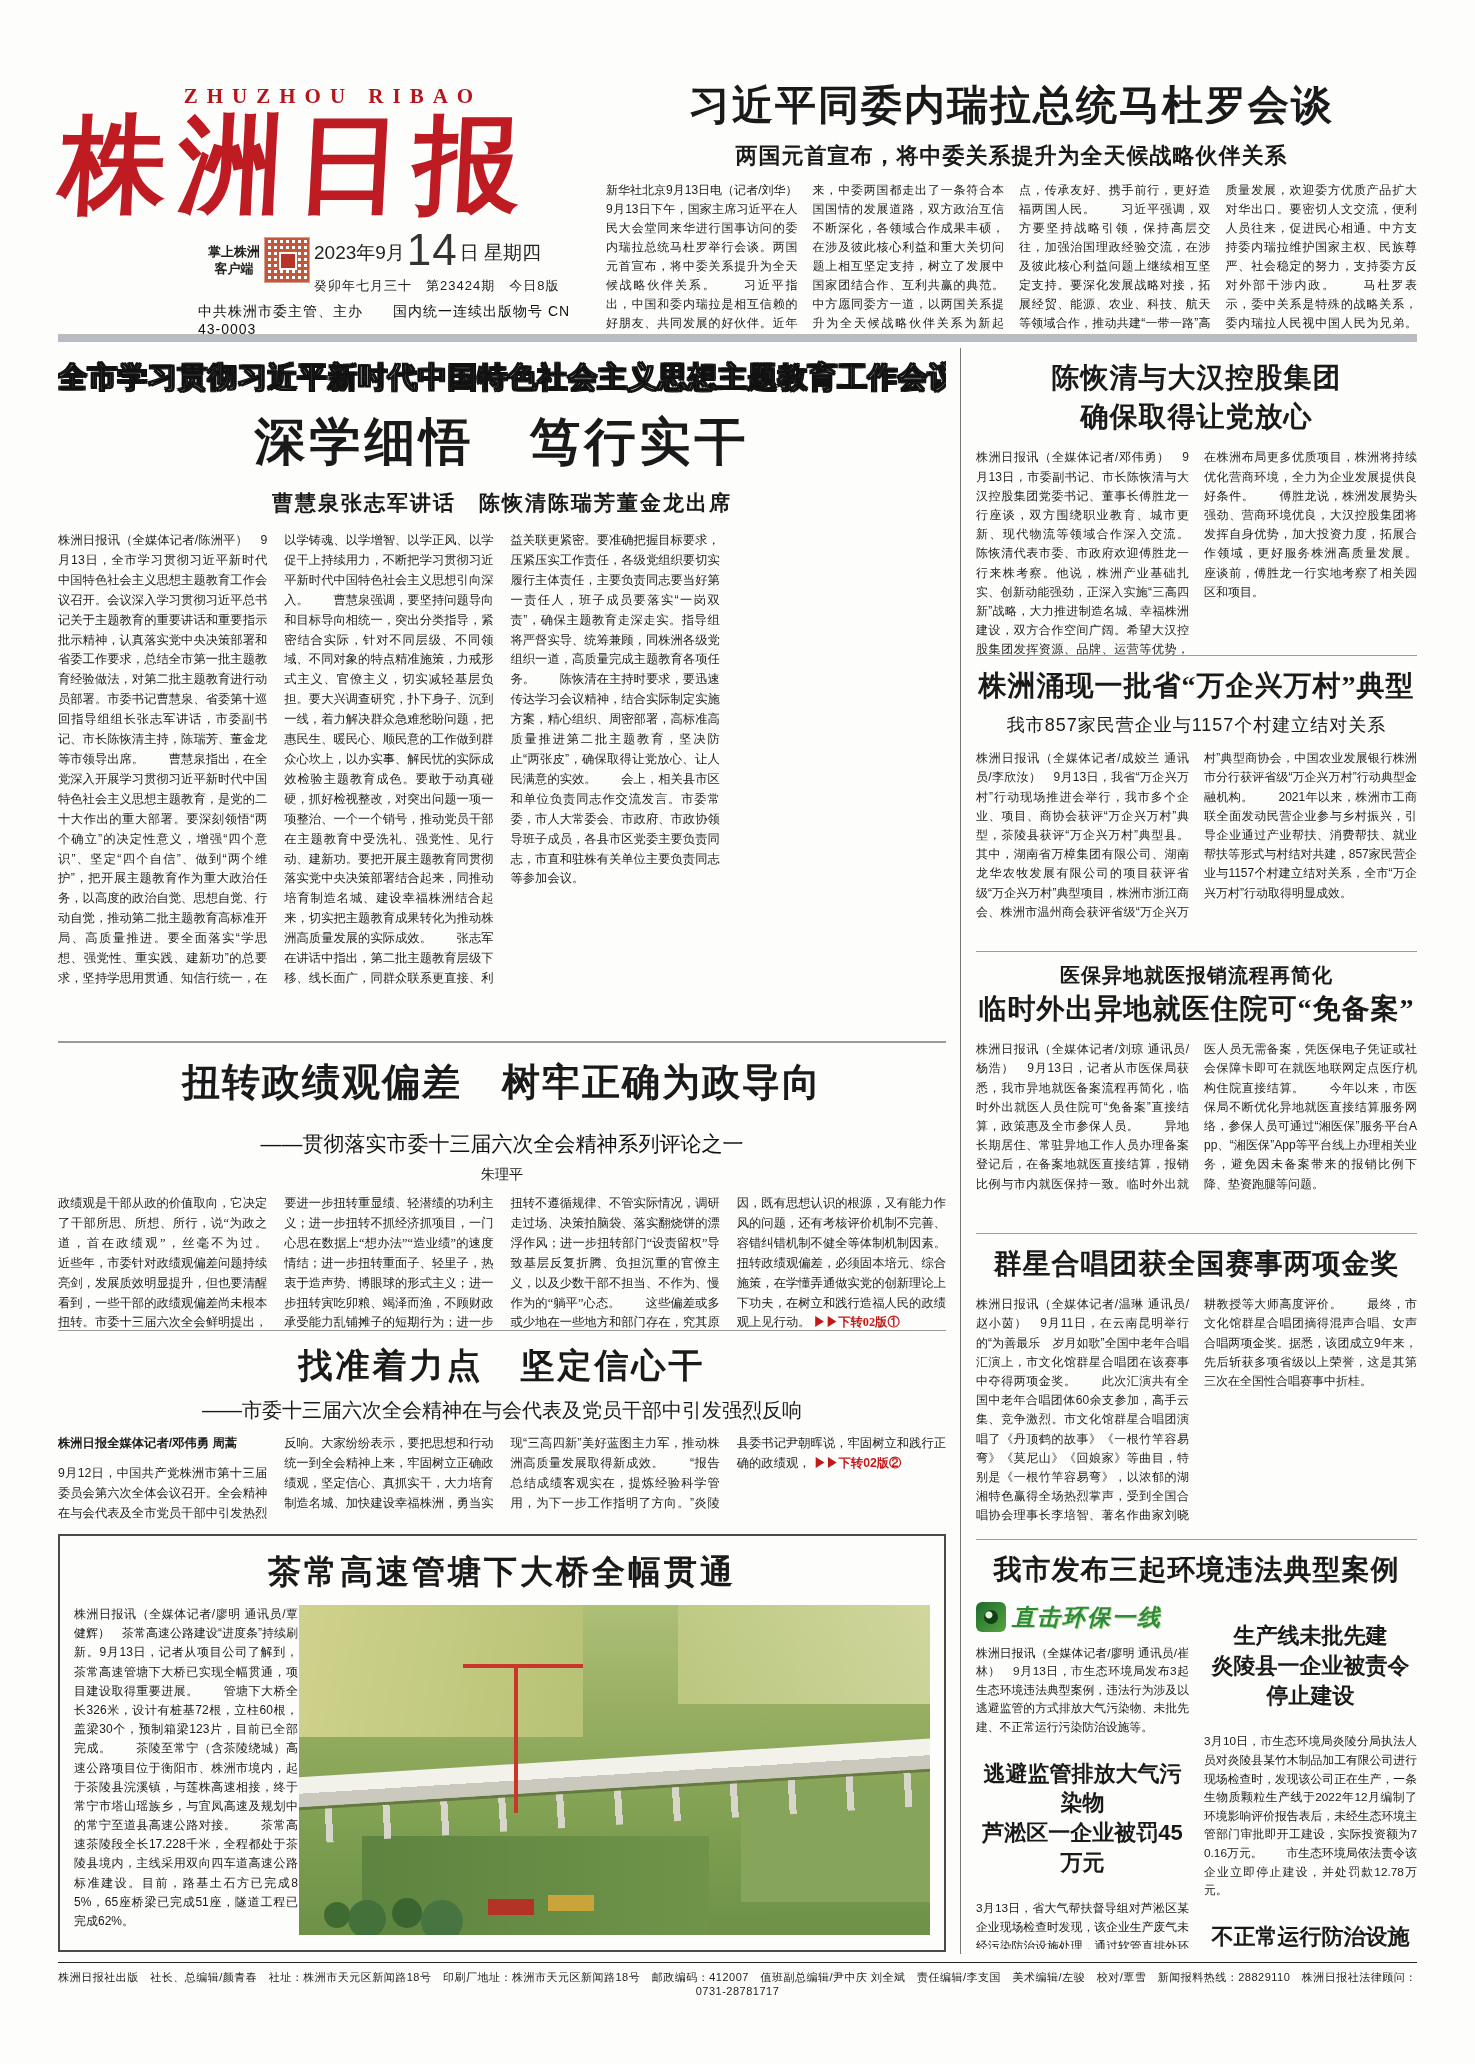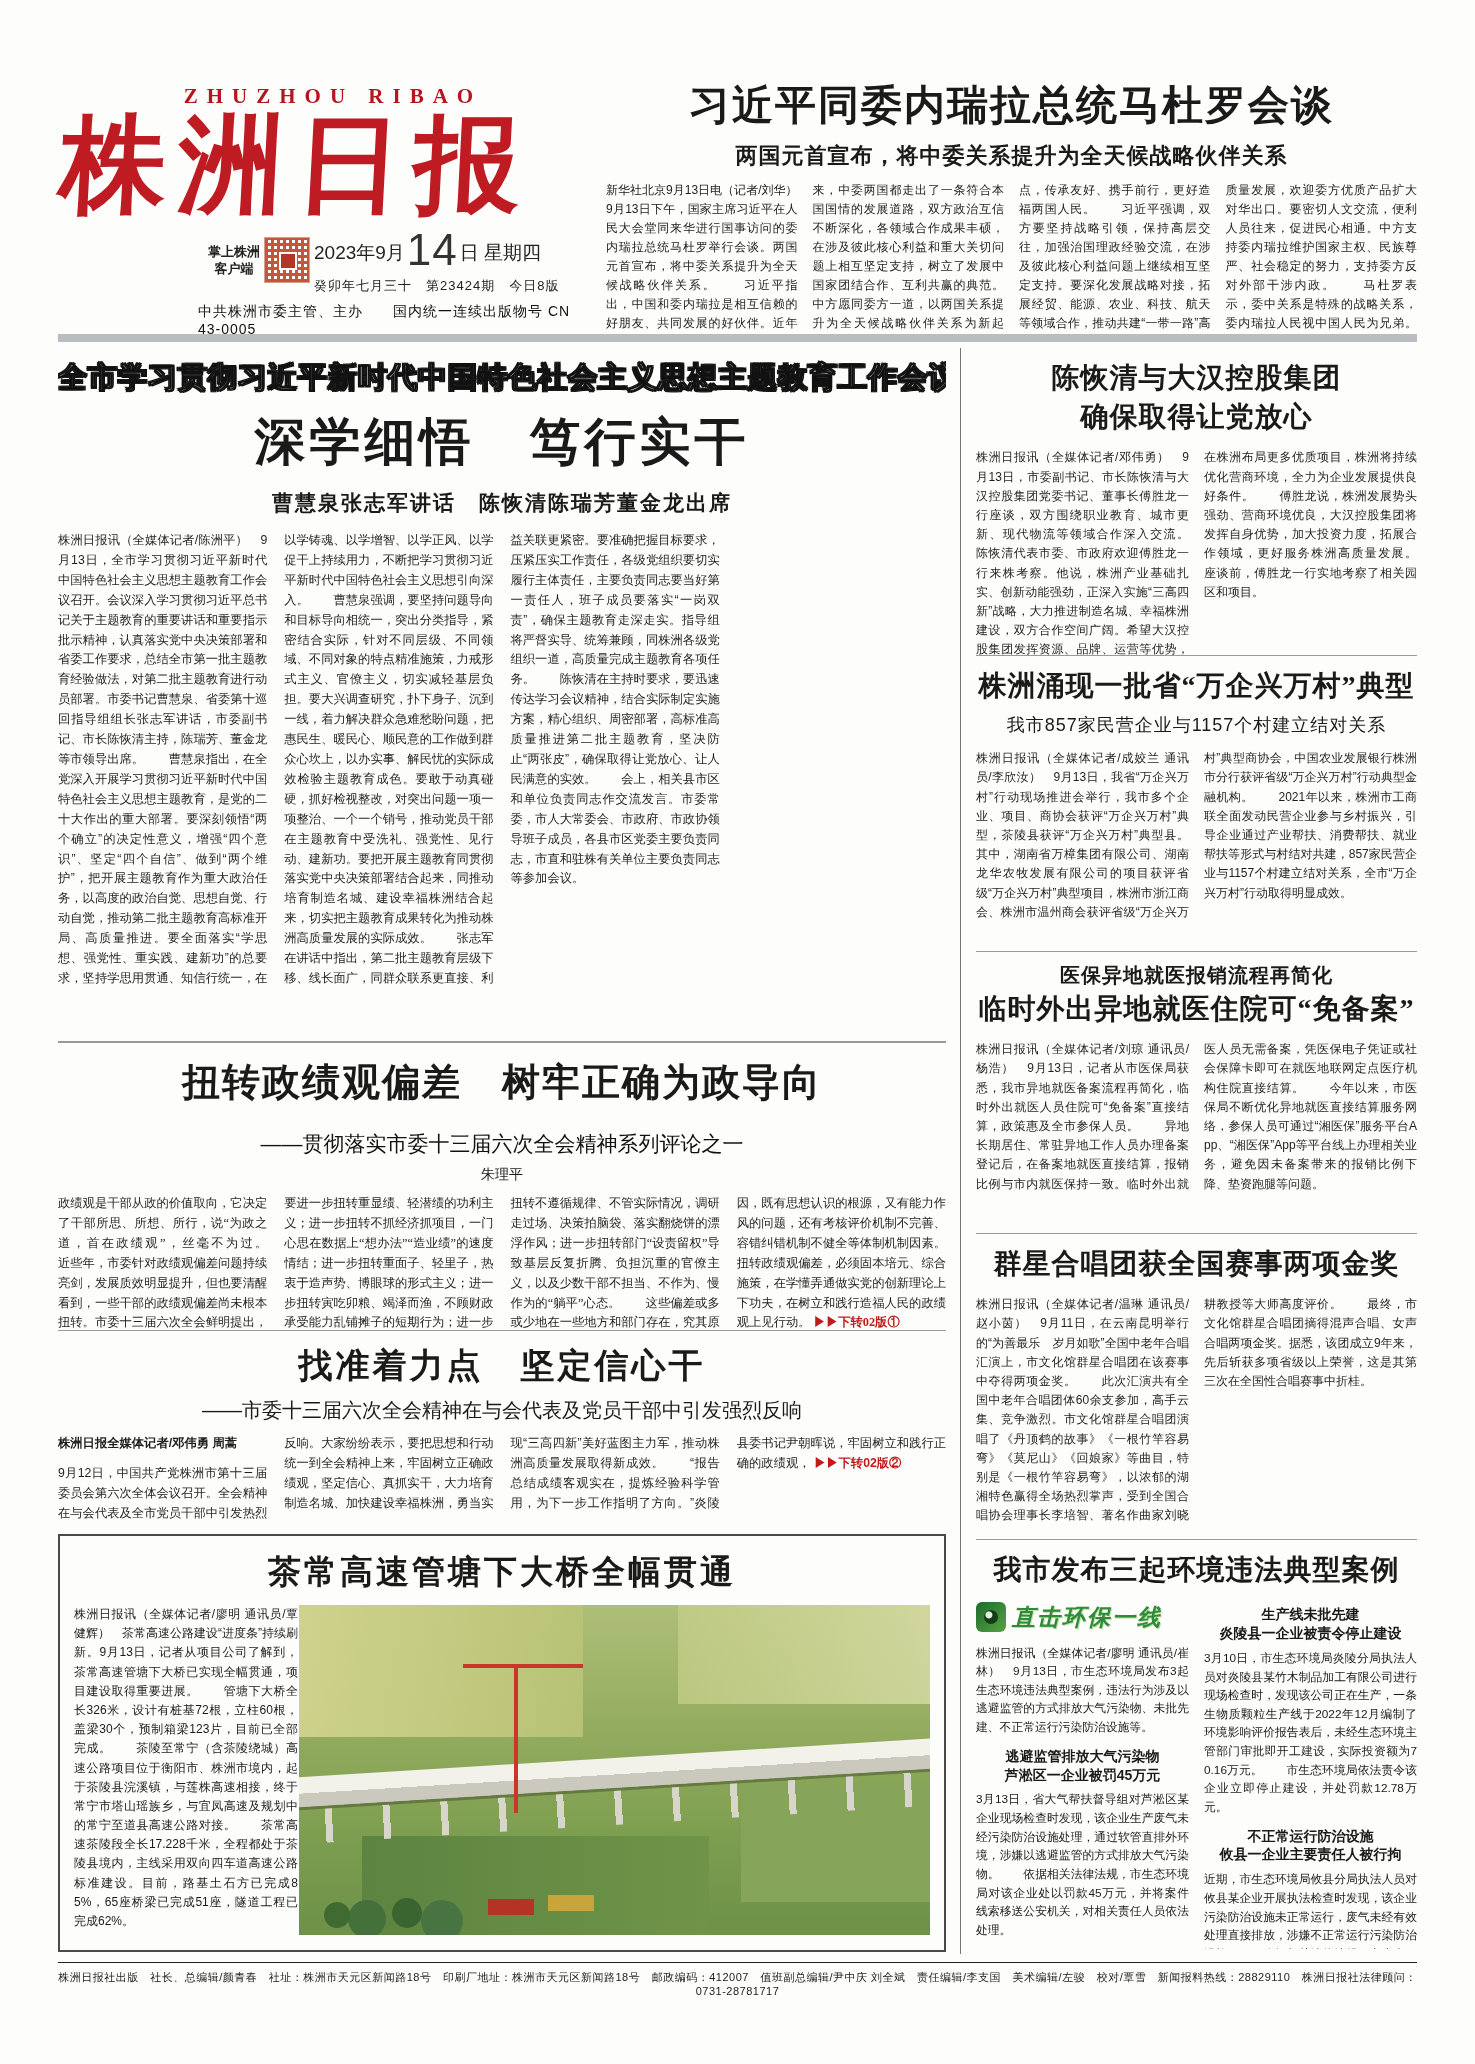--- a/index.html
+++ b/index.html
@@ -130,21 +130,21 @@
   .env-cam {
     width:30px; height:30px; border-radius:6px; flex:none;
     background:linear-gradient(135deg,#1d6b2c,#57a341); position:relative;
   }
   .env-cam::after { content:""; position:absolute; left:8px; top:8px; width:14px; height:14px; border-radius:50%;
     background:radial-gradient(circle at 35% 35%, #dff3d8 0 3px, #123d16 4px); }
   .env-badge-text {
     font-size:23px; font-weight:900; font-style:italic; letter-spacing:2px;
     color:#2e8b3a; text-shadow:1px 1px 0 #bede9f;
   }
-  .case-title { text-align:center; font-weight:bold; font-size:14px; line-height:1.35; margin:6px 0; }
+  .case-title { text-align:center; font-weight:bold; font-size:22px; line-height:1.35; margin:22px 0; }
   .case-body { margin-bottom:10px;margin-top:6px; }
   
   .footer { margin:8px 58px 0; border-top:1.5px solid #222; padding-top:7px;
     font-size:11px; color:#222; text-align:center; letter-spacing:0.5px; }
 </style>
 </head>
 <body>
 
 <div class="page">
 
@@ -160,21 +160,21 @@
         <div class="qr">
           <span class="qr-center"></span>
         </div>
         <div class="date-block">
           <div class="date-line1">
             <span>2023年9月</span><span class="big-day">14</span><span>日 星期四</span>
           </div>
           <div class="date-line2">癸卯年七月三十　第23424期　今日8版</div>
         </div>
       </div>
-      <div class="pub-row2">中共株洲市委主管、主办　　国内统一连续出版物号 CN 43-0005</div>
+      <div class="pub-row2">中共株洲市委主管、主办　　国内统一连续出版物号 CN 43-0003</div>
     </div>
 
     <article class="mast-right">
       <h1 class="top-headline">习近平同委内瑞拉总统马杜罗会谈</h1>
       <div class="top-sub">两国元首宣布，将中委关系提升为全天候战略伙伴关系</div>
       <div class="top-body">
         <span>新华社北京9月13日电（记者/刘华）　9月13日下午，国家主席习近平在人民大会堂同来华进行国事访问的委内瑞拉总统马杜罗举行会谈。两国元首宣布，将中委关系提升为全天候战略伙伴关系。　　习近平指出，中国和委内瑞拉是相互信赖的好朋友、共同发展的好伙伴。近年来，中委两国都走出了一条符合本国国情的发展道路，双方政治互信不断深化，各领域合作成果丰硕，在涉及彼此核心利益和重大关切问题上相互坚定支持，树立了发展中国家团结合作、互利共赢的典范。中方愿同委方一道，以两国关系提升为全天候战略伙伴关系为新起点，传承友好、携手前行，更好造福两国人民。　　习近平强调，双方要坚持战略引领，保持高层交往，加强治国理政经验交流，在涉及彼此核心利益问题上继续相互坚定支持。要深化发展战略对接，拓展经贸、能源、农业、科技、航天等领域合作，推动共建“一带一路”高质量发展，欢迎委方优质产品扩大对华出口。要密切人文交流，便利人员往来，促进民心相通。中方支持委内瑞拉维护国家主权、民族尊严、社会稳定的努力，支持委方反对外部干涉内政。　　马杜罗表示，委中关系是特殊的战略关系，委内瑞拉人民视中国人民为兄弟。委方坚定奉行一个中国政策，愿同中方一道，推动两国关系不断迈上新台阶。</span>
         
       </div>
     </article>

